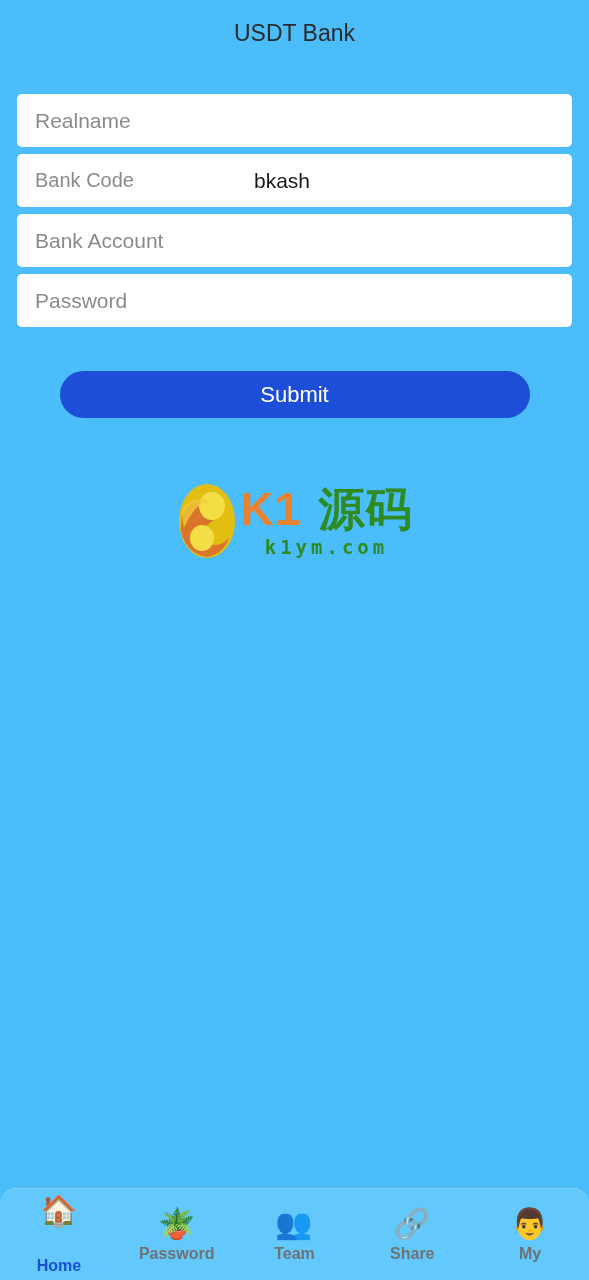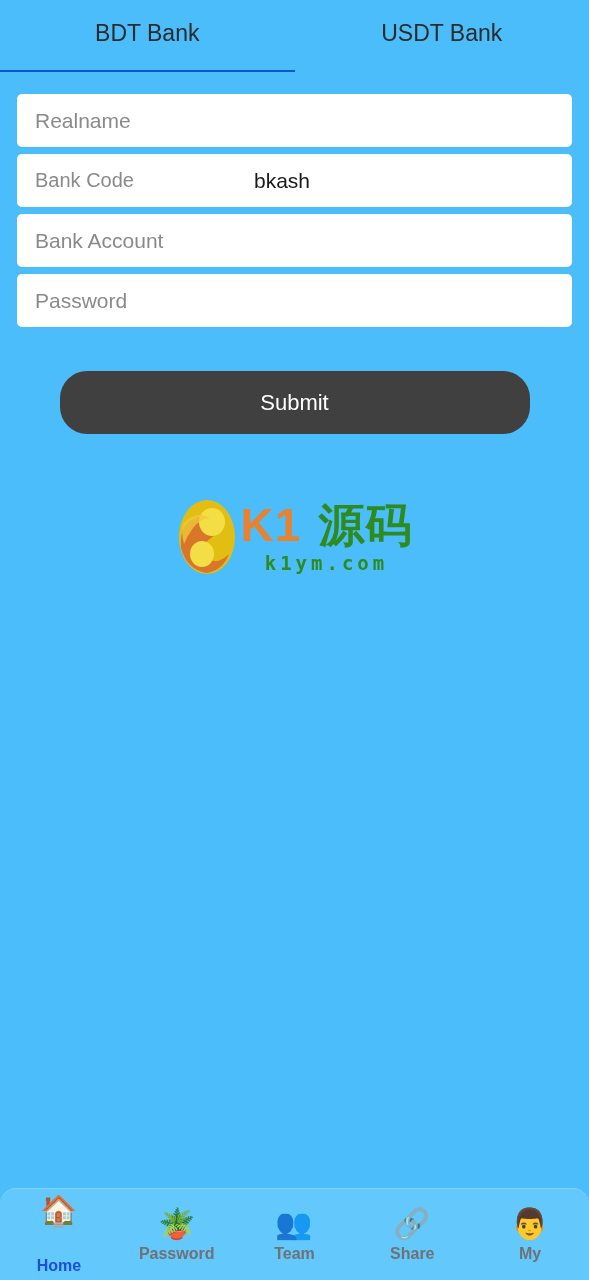--- a/index.html
+++ b/index.html
@@ -125,22 +125,22 @@
 
   
   .submit-wrap {
     padding: 37px 0 0 0;
     display: flex;
     justify-content: center;
     flex: 0 0 auto;
   }
   .submit-btn {
     width: 470px;
-    height: 63px;
-    background: #404040;
+    height: 47px;
+    background: #1d4ed8;
     color: #ffffff;
     border: none;
     border-radius: 27px;
     font-size: 22px;
     font-family: "Liberation Sans", sans-serif;
     cursor: pointer;
     display: flex;
     align-items: center;
     justify-content: center;
   }
@@ -237,23 +237,20 @@
     margin-top: 25px;
   }
 </style>
 </head>
 <body>
 
 <div class="app">
 
 
   <div class="tabs">
-    <div class="tab active">
-      <span>BDT Bank</span>
-    </div>
     <div class="tab">
       <span>USDT Bank</span>
     </div>
   </div>
 
   <div class="form">
 
     <div class="field">
       <span class="field-placeholder">Realname</span>
     </div>

